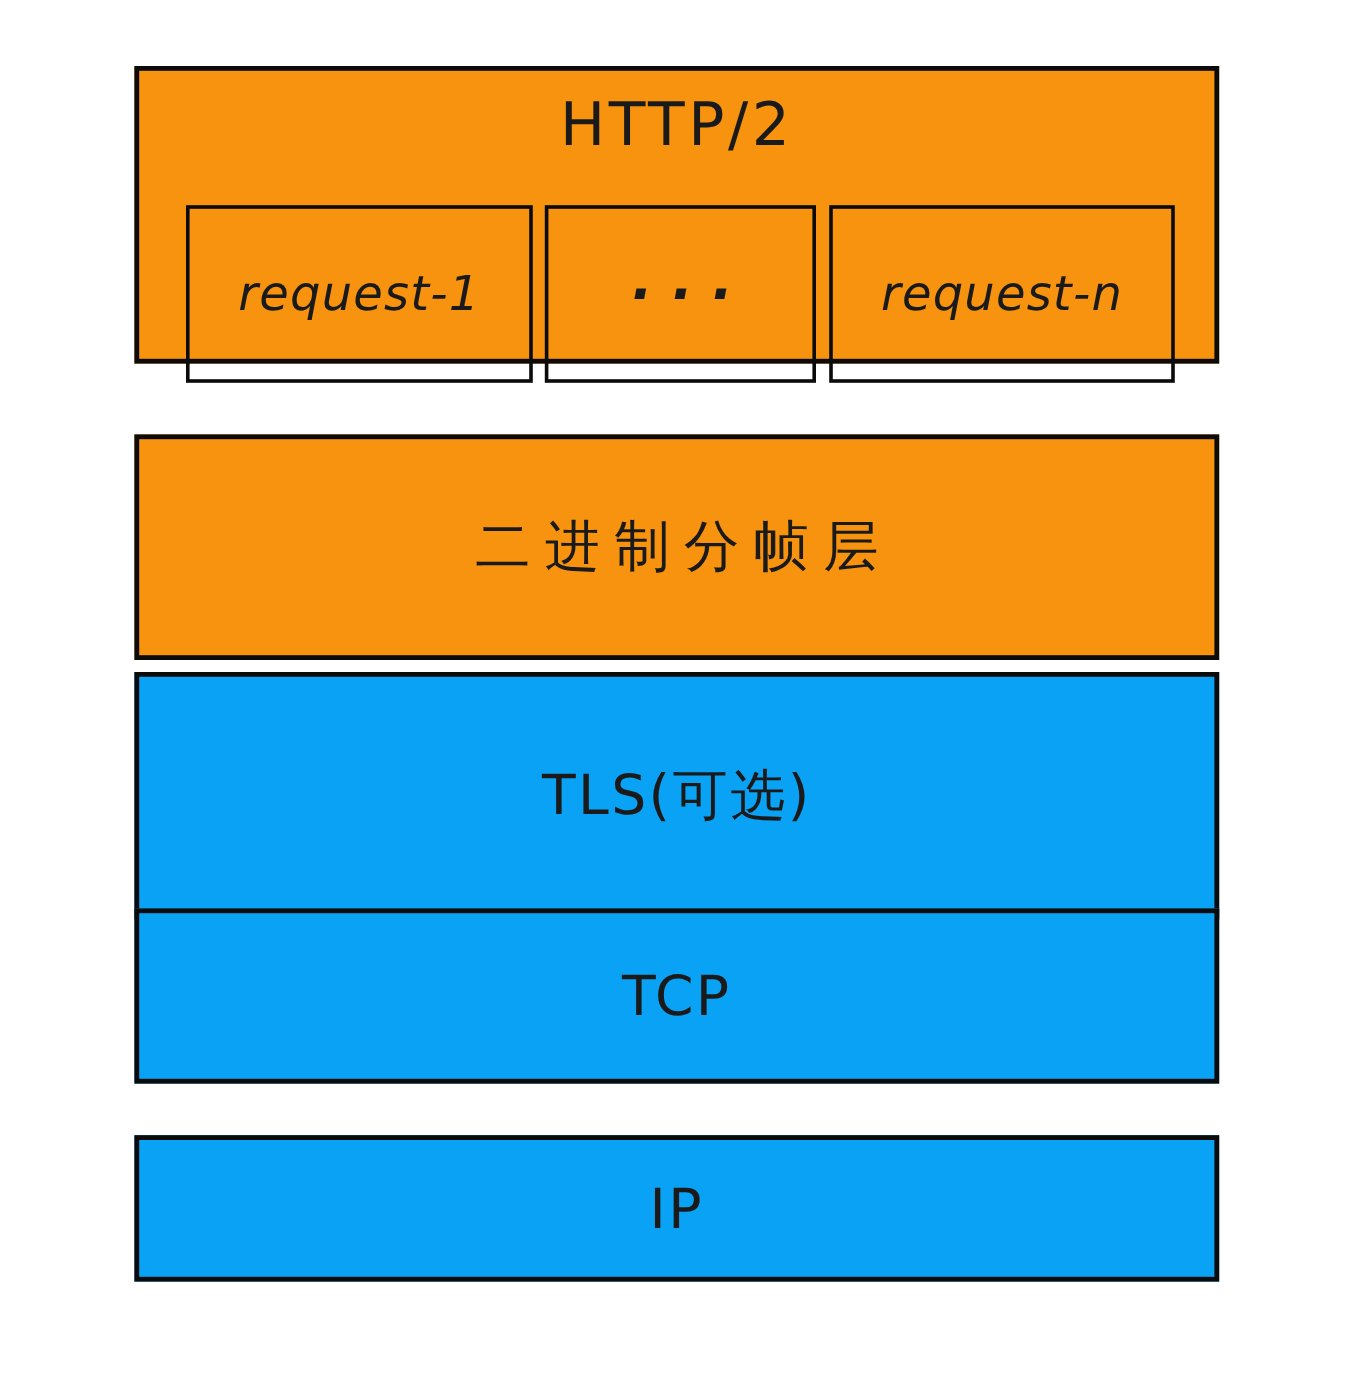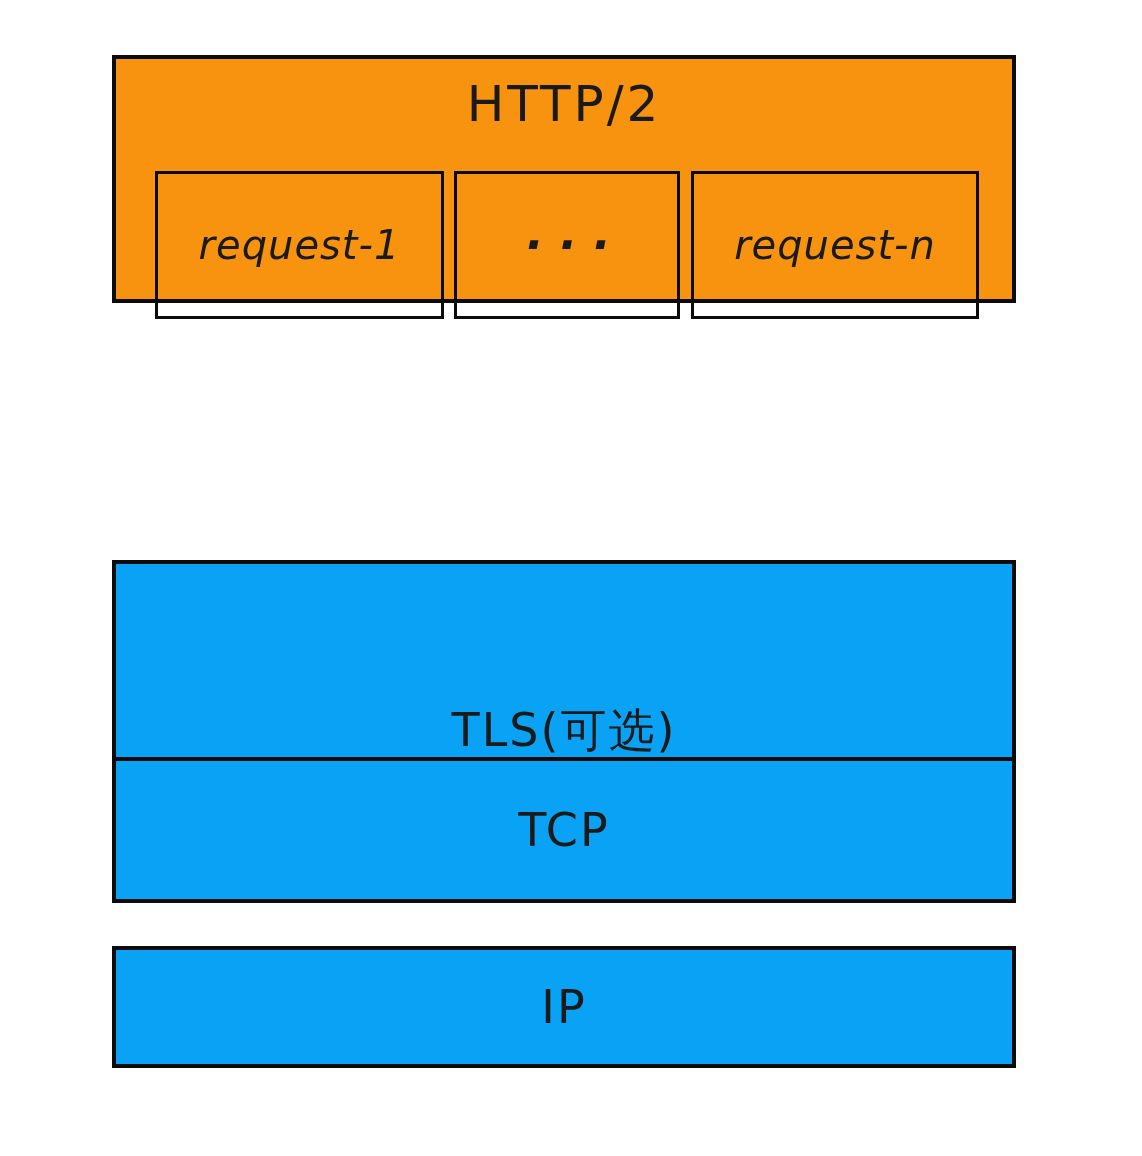--- a/index.html
+++ b/index.html
@@ -31,21 +31,21 @@
     border: 4px solid var(--border);
     display: flex;
     align-items: center;
     justify-content: center;
   }
   .layer--orange { background: var(--orange); }
   .layer--blue   { background: var(--blue); }
 
   .layer--http2   { top: 55px;  height: 248px; display: block; }
   .layer--framing { top: 362px; height: 188px; }
-  .layer--tls     { top: 560px; height: 206px; align-items: flex-end; }
+  .layer--tls     { top: 560px; height: 206px; }
   .layer--tcp     { top: 757px; height: 146px; }
   .layer--ip      { top: 946px; height: 122px; }
 
   .layer-label {
     font-size: 46px;
     letter-spacing: 2px;
     white-space: nowrap;
   }
   .layer-label--cjk {
     font-size: 46px;
@@ -89,20 +89,23 @@
   <div class="layer layer--orange layer--http2">
     <div class="http2-title">HTTP/2</div>
 
     <div class="request-box request-box--1">request-1</div>
 
     <div class="request-box request-box--dots">···</div>
 
     <div class="request-box request-box--n">request-n</div>
   </div>
 
+  <div class="layer layer--orange layer--framing">
+    <span class="layer-label layer-label--cjk">二进制分帧层</span>
+  </div>
 
   <div class="layer layer--blue layer--tls">
     <span class="layer-label">TLS(可选)</span>
   </div>
 
   <div class="layer layer--blue layer--tcp">
     <span class="layer-label">TCP</span>
   </div>
 
   <div class="layer layer--blue layer--ip">

